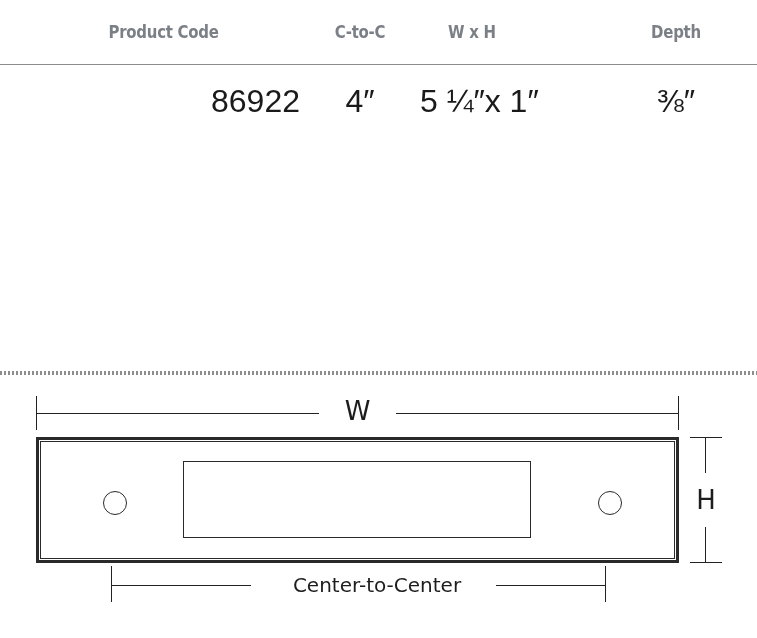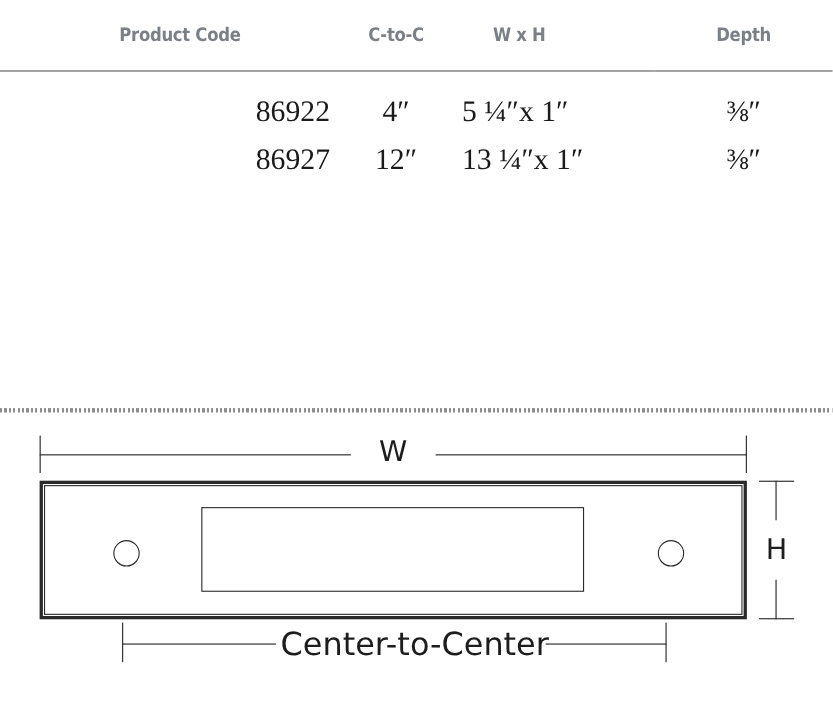--- a/index.html
+++ b/index.html
@@ -49,22 +49,22 @@
     text-align: center;
     border-bottom: 1px solid #8b8b8b;
     transform: scaleX(0.88);
   }
   .spec-table th.h-code  { text-align: right; padding-right: 72px; }
   .spec-table th.h-ctc   { text-align: center; }
   .spec-table th.h-wxh   { text-align: left; padding-left: 20px; }
   .spec-table th.h-depth { text-align: center; }
 
   .spec-table tbody td {
-    font-family: Liberation Serif, serif;
-    font-size: 27px;
+    font-family: Liberation Sans, sans-serif;
+    font-size: 32px;
     font-weight: 400;
     color: #1a1a1a;
     height: 44px;
     padding: 0;
     vertical-align: middle;
     white-space: nowrap;
   }
   .spec-table tbody tr:first-child td { padding-top: 14px; }
   .td-code  { text-align: right; padding-right: 96px; }
   .td-ctc   { text-align: center; }
@@ -232,21 +232,21 @@
     background: #222;
   }
   .dim-ctc .rule.l { left: 0;  width: 140px; }
   .dim-ctc .rule.r { right: 0; width: 110px; }
   .dim-ctc .label {
     position: absolute;
     left: 0; right: 0;
     top: 0;
     text-align: center;
     font-family: "DejaVu Sans", sans-serif;
-    font-size: 29px;
+    font-size: 20px;
     color: #1d1d1d;
     line-height: 38px;
     margin-left: 37px;
   }
 </style>
 </head>
 <body>
 
 <div class="spec-sheet">
 
@@ -266,26 +266,20 @@
           <th class="h-depth">Depth</th>
         </tr>
       </thead>
       <tbody>
         <tr>
           <td class="td-code">86922</td>
           <td class="td-ctc">4″</td>
           <td class="td-wxh">5 ¼″x 1″</td>
           <td class="td-depth">⅜″</td>
         </tr>
-        <tr>
-          <td class="td-code">86927</td>
-          <td class="td-ctc">12″</td>
-          <td class="td-wxh">13 ¼″x 1″</td>
-          <td class="td-depth">⅜″</td>
-        </tr>
       </tbody>
     </table>
   </div>
 
   <div class="dotted-divider"></div>
 
   <div class="diagram">
 
     <div class="dim-w">
       <div class="tick left"></div>

